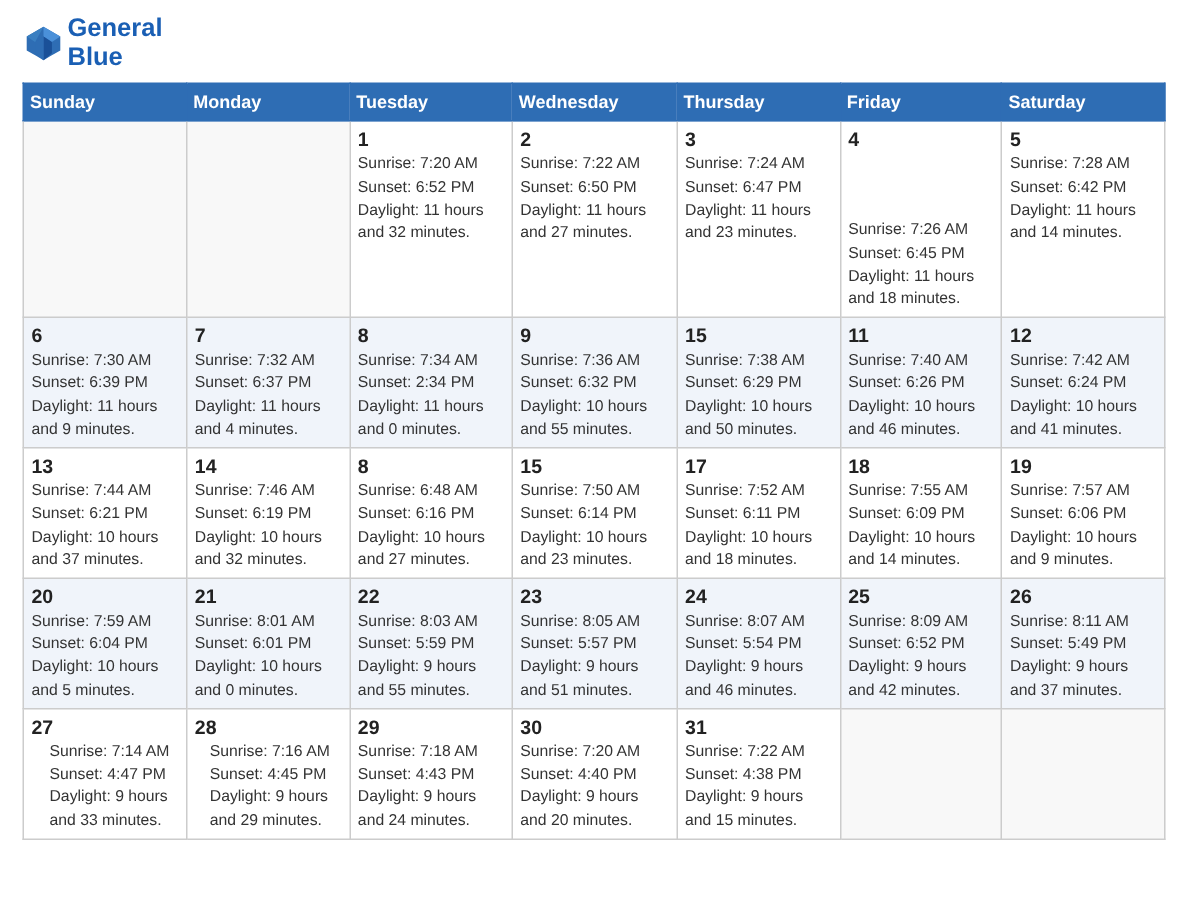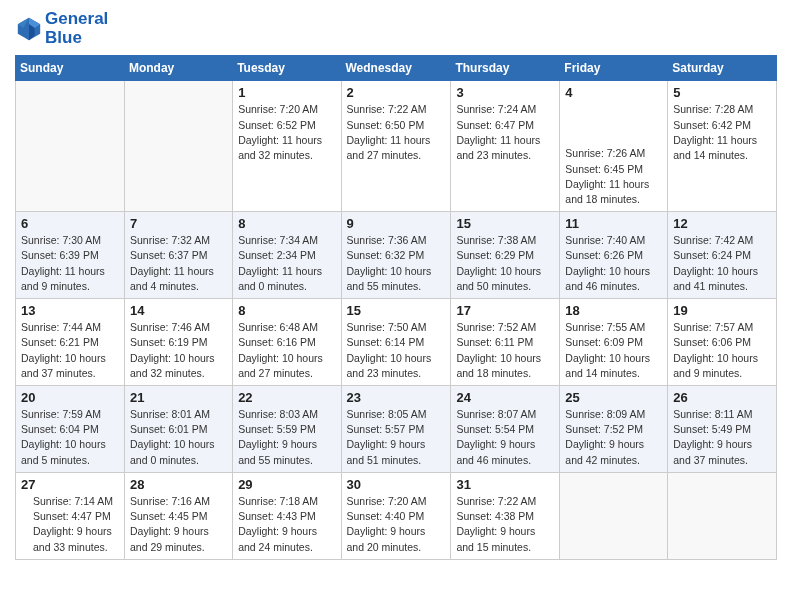--- a/index.html
+++ b/index.html
@@ -276,40 +276,40 @@
           </td>
           <td>
             <span class="day-num">24</span>
             <div class="day-info" style="white-space: pre-line;">Sunrise: 8:07 AM
 Sunset: 5:54 PM
 Daylight: 9 hours and 46 minutes.</div>
           </td>
           <td>
             <span class="day-num">25</span>
             <div class="day-info" style="white-space: pre-line;">Sunrise: 8:09 AM
-Sunset: 7:52 PM
+Sunset: 6:52 PM
 Daylight: 9 hours and 42 minutes.</div>
           </td>
           <td>
             <span class="day-num">26</span>
             <div class="day-info" style="white-space: pre-line;">Sunrise: 8:11 AM
 Sunset: 5:49 PM
 Daylight: 9 hours and 37 minutes.</div>
           </td>
         </tr>
         <tr>
           <td>
             <span class="day-num">27</span>
             <div class="day-info" style="white-space: pre-line; margin-left: 12px;">Sunrise: 7:14 AM
 Sunset: 4:47 PM
 Daylight: 9 hours and 33 minutes.</div>
           </td>
           <td>
             <span class="day-num">28</span>
-            <div class="day-info" style="white-space: pre-line;">Sunrise: 7:16 AM
+            <div class="day-info" style="white-space: pre-line; margin-left: 10px;">Sunrise: 7:16 AM
 Sunset: 4:45 PM
 Daylight: 9 hours and 29 minutes.</div>
           </td>
           <td>
             <span class="day-num">29</span>
             <div class="day-info" style="white-space: pre-line;">Sunrise: 7:18 AM
 Sunset: 4:43 PM
 Daylight: 9 hours and 24 minutes.</div>
           </td>
           <td>

